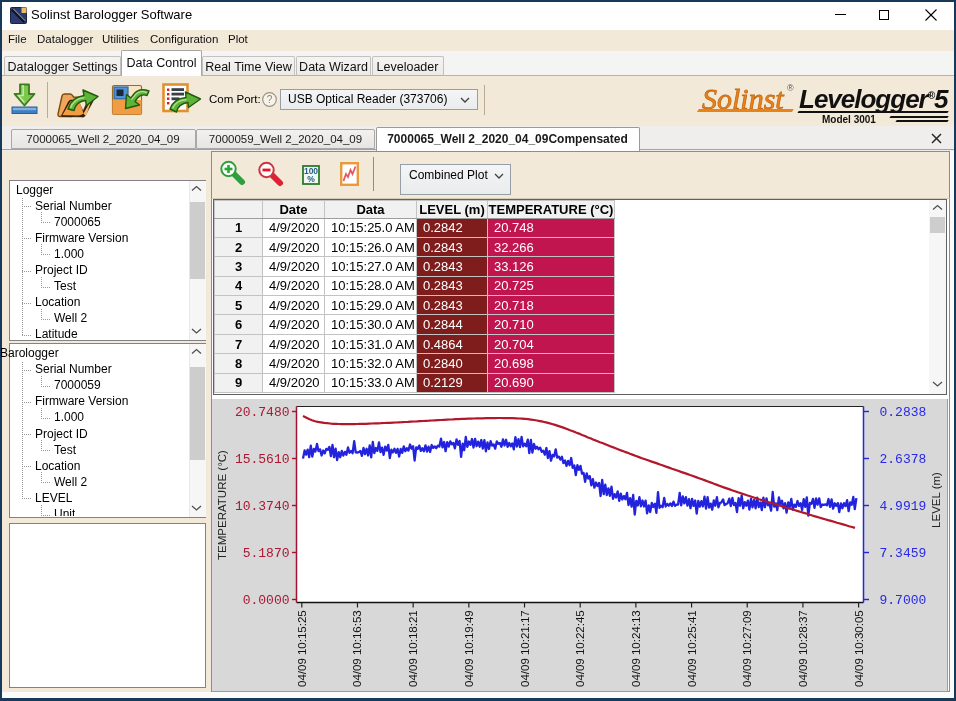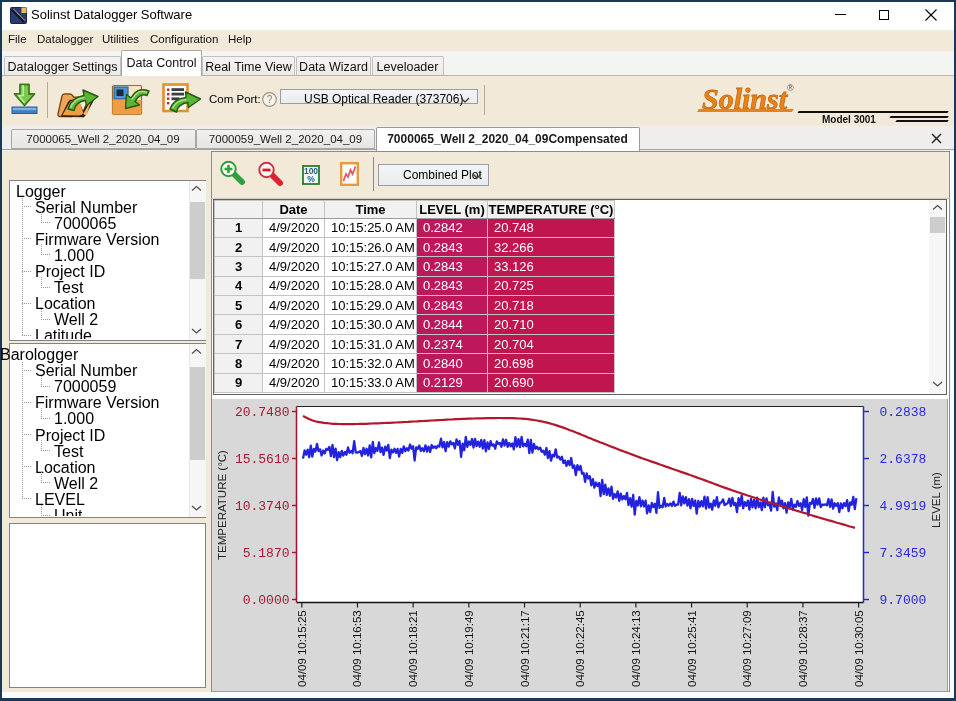--- a/index.html
+++ b/index.html
@@ -22,34 +22,34 @@
 .comport { font-size:12px; color:#000; }
 .combo { position:absolute; background:linear-gradient(#f4f5f6,#e9ebed); border:1px solid #979ea5; font-size:12px; color:#000; }
 .filetabrow { left:2px; top:126px; width:952px; height:25px; background:#efeeec; }
 .ftabline { left:2px; top:149px; width:952px; height:1px; background:#a2a2a2; z-index:1; }
 .ftab { position:absolute; top:2.5px; height:20.5px; background:linear-gradient(#f2f1f0,#e7e5e2);
   border:1px solid #a8a8a8; border-radius:2px 2px 0 0; font-size:11.5px; color:#1a1a1a;
   text-align:center; line-height:19px; }
 .ftab.active { top:0.5px; height:24.5px; background:#ffffff; border-color:#9a9a9a; border-bottom:none;
   font-weight:bold; font-size:12px; line-height:22px; z-index:2; }
 .lbox { position:absolute; left:9px; width:197px; background:#ffffff; border:1px solid #828282; }
-.titem { position:absolute; font-size:16px; color:#000; white-space:nowrap; }
+.titem { position:absolute; font-size:12px; color:#000; white-space:nowrap; }
 .dotv { position:absolute; width:1px; background-image:linear-gradient(#989898 1px, transparent 1px); background-size:1px 2px; }
 .doth { position:absolute; height:1px; background-image:linear-gradient(90deg,#989898 1px, transparent 1px); background-size:2px 1px; }
 .sbar { position:absolute; background:#f6f6f6; border-left:1px solid #e8e8e8; }
 .sthumb { position:absolute; left:1px; width:15px; background:#cdcdcd; }
 .rpanel { left:211px; top:151px; width:739px; height:541px; background:#ffffff; border:1px solid #8c8c8c; }
 .rtoolbar { left:211px; top:151px; width:739px; height:48px; background:#f3e9d8; border:1px solid #8c8c8c; border-bottom:1px solid #d5cab5; }
 table.grid { position:absolute; left:214px; top:200px; border-collapse:collapse; table-layout:fixed;
   font-size:13px; color:#000; background:#fff; }
 table.grid { border-right:1px solid #4d7c0f; }
 table.grid td { border:1px solid #c3c3c3; height:19.4px; padding:0 0 0 6px; overflow:hidden; white-space:nowrap; }
 table.grid tr.hdr td { background:#f1f1f1; border-bottom:1px solid #9d9d9d; font-weight:bold; text-align:center; padding:0; height:17.5px; }
 td.rn { background:#f1f1f1; font-weight:bold; text-align:center; padding:0 !important; }
-td.lvl { background:#be185d; color:#fff; }
+td.lvl { background:#7f1d1d; color:#fff; }
 td.tmp { background:#c0154f; color:#fff; }
 .wbtn { position:absolute; color:#000; }
 </style>
 </head>
 <body>
 
 <div class="abs frame" style="left:0;top:0;width:956px;height:2px"></div>
 <div class="abs frame" style="left:0;top:0;width:2px;height:701px"></div>
 <div class="abs frame" style="left:954px;top:0;width:2px;height:701px"></div>
 <div class="abs frame" style="left:0;top:698px;width:956px;height:3px"></div>
@@ -57,34 +57,34 @@
 <div class="abs" style="left:950px;top:151px;width:4px;height:547px;background:#fbfbfb"></div>
 
 <div class="abs titlebar"></div>
 <svg class="abs" style="left:10px;top:7px" width="17" height="17" viewBox="0 0 17 17">
   <rect x="0.5" y="0.5" width="16" height="16" rx="1" fill="#2c3a72" stroke="#1a2340"></rect>
   <rect x="11.5" y="0.5" width="5" height="5.5" fill="#e7bd66"></rect>
   <line x1="2" y1="2.5" x2="14.5" y2="15" stroke="#12151c" stroke-width="2.6"></line>
   <line x1="3.2" y1="1.8" x2="15.2" y2="13.8" stroke="#b9bfcc" stroke-width="0.9"></line>
 </svg>
 
-<div class="abs title-text">Solinst Datalogger Software</div>
+<div class="abs title-text">Solinst Barologger Software</div>
 <div class="abs wbtn" style="left:835px;top:14px;width:11px;height:1px;background:#000"></div>
 <div class="abs wbtn" style="left:879px;top:10px;width:10px;height:10px;border:1px solid #000"></div>
 <svg class="abs" style="left:925px;top:9px" width="12" height="12" viewBox="0 0 12 12">
   <line x1="0.5" y1="0.5" x2="11.5" y2="11.5" stroke="#000" stroke-width="1.1"></line>
   <line x1="11.5" y1="0.5" x2="0.5" y2="11.5" stroke="#000" stroke-width="1.1"></line>
 </svg>
 
 <div class="abs menubar"></div>
 <div class="abs menu-item" style="left:8px;top:33px">File</div>
 <div class="abs menu-item" style="left:37px;top:33px">Datalogger</div>
 <div class="abs menu-item" style="left:102px;top:33px">Utilities</div>
 <div class="abs menu-item" style="left:150px;top:33px">Configuration</div>
-<div class="abs menu-item" style="left:228px;top:33px">Help</div>
+<div class="abs menu-item" style="left:228px;top:33px">Plot</div>
 
 <div class="abs tabrow">
   <div class="tab" style="left:2px;width:117px">Datalogger Settings</div>
   <div class="tab active" style="left:119px;width:81px">Data Control</div>
   <div class="tab" style="left:200px;width:93px">Real Time View</div>
   <div class="tab" style="left:294px;width:75px">Data Wizard</div>
   <div class="tab" style="left:369.5px;width:72px">Leveloader</div>
 </div>
 <div class="abs tabline"></div>
 
@@ -127,31 +127,32 @@
   <rect x="9.5" y="14.4" width="8" height="2.8" fill="#3a3f46"></rect>
   <path d="M8 26 Q11.5 15.5 24 14.5 L23.5 9 L38.5 16 L26.5 24.5 L26 19.5 Q16.5 20.5 14.5 29 Z" fill="#5cb335" stroke="#225c0e" stroke-width="1.4" stroke-linejoin="round"></path>
   <path d="M10.5 25.5 Q13.5 17.5 24.5 16.5" fill="none" stroke="#a8dd8a" stroke-width="1.5"></path>
 </svg>
 
 <div class="abs comport" style="left:209px;top:93px;font-size:11.5px">Com Port:</div>
 <svg class="abs" style="left:262px;top:92px" width="15" height="15" viewBox="0 0 15 15">
   <circle cx="7.5" cy="7.5" r="6.8" fill="#f7f3ea" stroke="#9a9488" stroke-width="1.2"></circle>
   <text x="7.5" y="11" text-anchor="middle" font-size="10" fill="#8a8478" font-family="Liberation Sans">?</text>
 </svg>
-<div class="combo" style="left:280px;top:89px;width:198px;height:15px;line-height:19px;padding-left:23px">USB Optical Reader (373706)
+<div class="combo" style="left:280px;top:89px;width:198px;height:21px;line-height:19px;padding-left:7px">USB Optical Reader (373706)
   <svg style="position:absolute;right:7px;top:7px" width="10" height="6" viewBox="0 0 10 6">
       <path d="M1 1 L5 5 L9 1" fill="none" stroke="#404040" stroke-width="1.3"></path>
     </svg>
 </div>
 <div class="vsep" style="left:484px;top:85px;height:30px"></div>
 
 <div class="abs" style="left:700px;top:82px;width:250px;height:42px">
-  <div style="position:absolute;left:2px;top:0px;font-family:'Liberation Serif',serif;font-style:italic;font-weight:bold;font-size:30px;color:#e8831c;-webkit-text-stroke:0.8px #c56a10">Solinst</div>
+  <div style="position:absolute;left:2px;top:0px;font-family:'Liberation Serif',serif;font-style:italic;font-weight:normal;font-size:30px;color:#e8831c;-webkit-text-stroke:0.8px #c56a10">Solinst</div>
   <div style="position:absolute;left:87px;top:1px;font-size:9px;color:#555">®</div>
   <div style="position:absolute;left:-2px;top:27px;width:95px;height:2.6px;background:#e8831c;transform:skewX(-30deg)"></div>
+  <div style="position:absolute;left:99px;top:2px;font-family:'Liberation Sans',sans-serif;font-style:italic;font-weight:bold;font-size:26px;letter-spacing:-1px;color:#111">Levelogger<span style="font-size:10px;vertical-align:9px">®</span>5</div>
   <div style="position:absolute;left:98px;top:29px;width:150px;height:2.2px;background:#111;transform:skewX(-35deg)"></div>
   <div style="position:absolute;left:122px;top:32px;font-size:10px;font-weight:bold;color:#111">Model 3001</div>
   <div style="position:absolute;left:190px;top:34px;width:58px;height:2.2px;background:#111;transform:skewX(-35deg)"></div>
   <div style="position:absolute;left:196px;top:38px;width:52px;height:2.2px;background:#111;transform:skewX(-35deg)"></div>
 </div>
 
 <div class="abs filetabrow"></div>
 <div class="abs ftabline"></div>
 <div class="abs ftab" style="left:10.5px;top:128.5px;width:185px">7000065_Well 2_2020_04_09</div>
 <div class="abs ftab" style="left:196px;top:128.5px;width:179px">7000059_Well 2_2020_04_09</div>
@@ -249,40 +250,40 @@
 <svg class="abs" style="left:302px;top:165px" width="18" height="20" viewBox="0 0 18 20">
   <rect x="1" y="1" width="16" height="18" fill="#f2f7ef" stroke="#2d7a2d" stroke-width="1.8"></rect>
   <text x="9" y="9" text-anchor="middle" font-size="8.5" font-weight="bold" fill="#23618d" font-family="Liberation Sans">100</text>
   <text x="9" y="17" text-anchor="middle" font-size="8.5" font-weight="bold" fill="#23618d" font-family="Liberation Sans">%</text>
 </svg>
 <svg class="abs" style="left:340px;top:162px" width="19" height="24" viewBox="0 0 19 24">
   <rect x="1.2" y="1.2" width="16.6" height="21.6" fill="#ffffff" stroke="#e89b3c" stroke-width="2.4"></rect>
   <polyline points="3.5,19 6,12 8,15 10.5,8 12.5,12 15.5,4.5" fill="none" stroke="#e05a66" stroke-width="1.8"></polyline>
 </svg>
 <div class="vsep" style="left:372.5px;top:157px;height:34px;background:#8c8c8c"></div>
-<div class="combo" style="left:378px;top:164px;width:111px;height:22px;line-height:20px;padding-left:24px;z-index:2">Combined Plot
+<div class="combo" style="left:400px;top:164px;width:111px;height:31px;line-height:20px;padding-left:8px;z-index:2">Combined Plot
   <svg style="position:absolute;right:6px;top:8px" width="10" height="6" viewBox="0 0 10 6">
       <path d="M1 1 L5 5 L9 1" fill="none" stroke="#404040" stroke-width="1.3"></path>
     </svg>
 </div>
 
 <div class="abs" style="left:213px;top:199px;width:734px;height:196px;background:#fff;border:1px solid #606060"></div>
 <table class="grid">
 <colgroup>
       <col style="width:48px">
       <col style="width:62px">
       <col style="width:92px">
       <col style="width:71px">
       <col style="width:127px">
     </colgroup>
 <tbody>
       <tr class="hdr">
         <td></td>
         <td>Date</td>
-        <td>Time</td>
+        <td>Data</td>
         <td>LEVEL (m)</td>
         <td>TEMPERATURE (°C)</td>
       </tr>
 <tr>
         <td class="rn">1</td>
         <td>4/9/2020</td>
         <td>10:15:25.0 AM</td>
         <td class="lvl">0.2842</td>
         <td class="tmp">20.748</td>
       </tr>
@@ -318,21 +319,21 @@
         <td class="rn">6</td>
         <td>4/9/2020</td>
         <td>10:15:30.0 AM</td>
         <td class="lvl">0.2844</td>
         <td class="tmp">20.710</td>
       </tr>
 <tr>
         <td class="rn">7</td>
         <td>4/9/2020</td>
         <td>10:15:31.0 AM</td>
-        <td class="lvl">0.2374</td>
+        <td class="lvl">0.4864</td>
         <td class="tmp">20.704</td>
       </tr>
 <tr>
         <td class="rn">8</td>
         <td>4/9/2020</td>
         <td>10:15:32.0 AM</td>
         <td class="lvl">0.2840</td>
         <td class="tmp">20.698</td>
       </tr>
 <tr>

